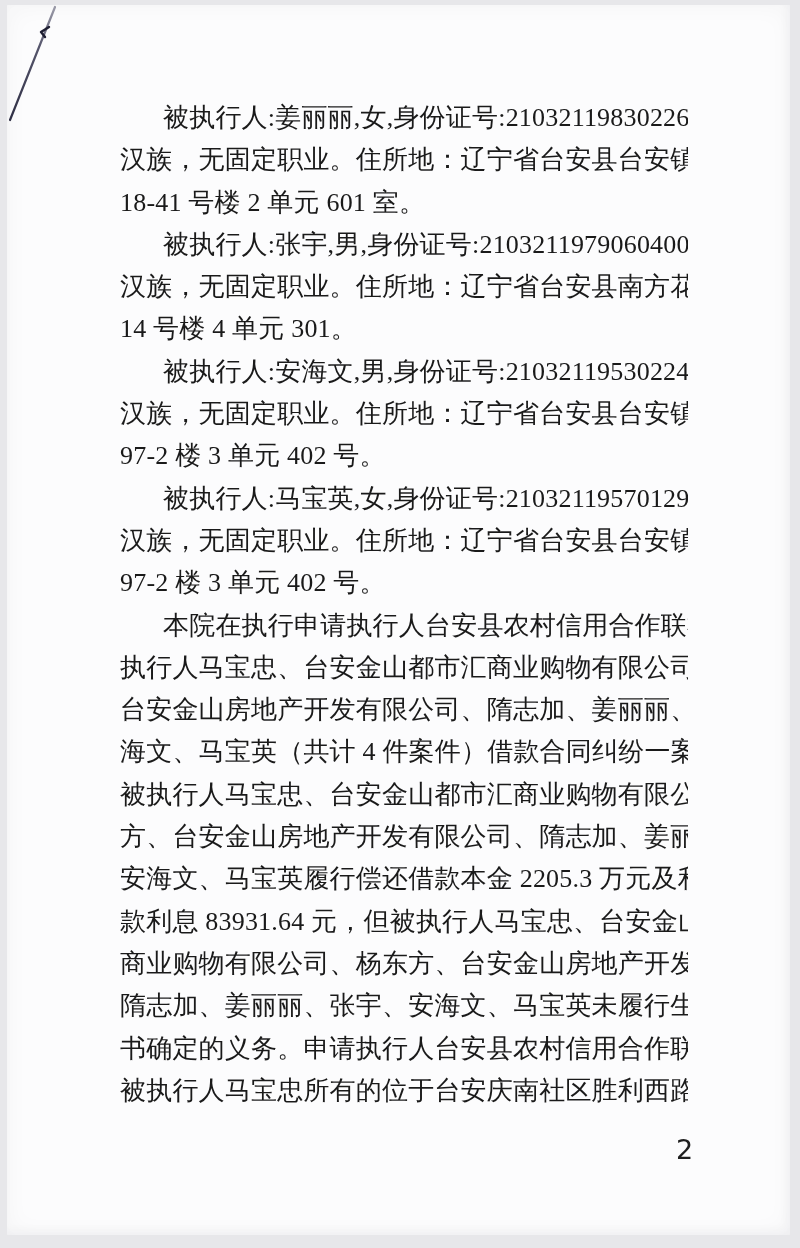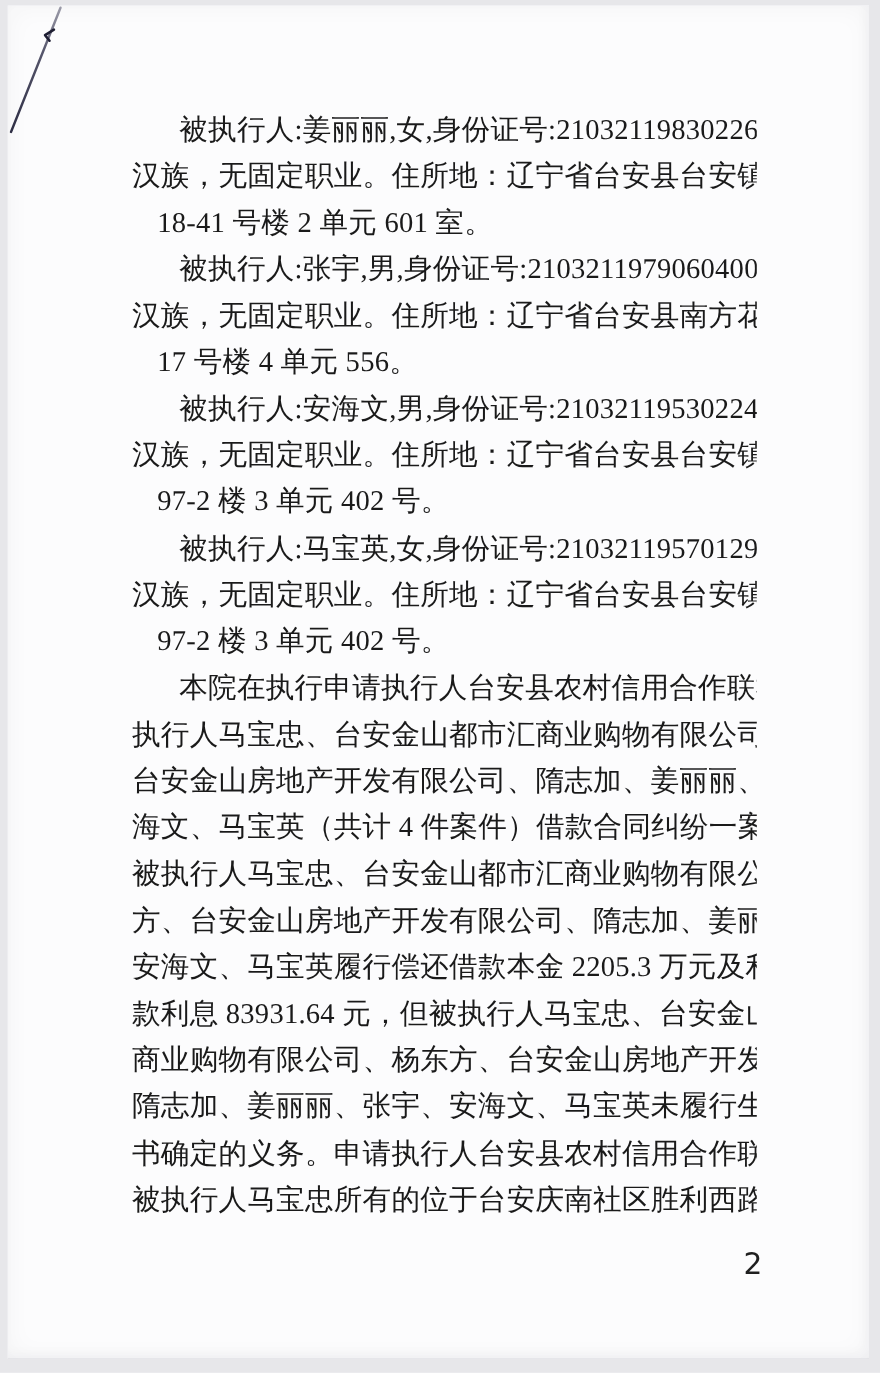--- a/index.html
+++ b/index.html
@@ -45,21 +45,20 @@
     text-align-last: justify;
     text-justify: inter-character;
     white-space: nowrap;
   }
   .line.indent {
     text-indent: 43px;
   }
   .line.short {
     text-align-last: left;
     white-space: normal;
-    margin-left: 23px;
   }
   
   .page-number {
     position: absolute;
     left: 669px;
     top: 1129px;
     font-family: "DejaVu Sans", sans-serif;
     font-size: 27px;
     color: #1f1f1f;
   }
@@ -75,21 +74,21 @@
 <body>
 
 <div class="page">
 
   <div class="doc-text">
     <p class="line indent">被执行人:姜丽丽,女,身份证号:210321198302261841,</p>
     <p class="line">汉族，无固定职业。住所地：辽宁省台安县台安镇光明街</p>
     <p class="line short">18-41 号楼 2 单元 601 室。</p>
     <p class="line indent">被执行人:张宇,男,身份证号:210321197906040033,</p>
     <p class="line">汉族，无固定职业。住所地：辽宁省台安县南方花园小区</p>
-    <p class="line short">17 号楼 4 单元 556。</p>
+    <p class="line short">14 号楼 4 单元 301。</p>
     <p class="line indent">被执行人:安海文,男,身份证号:21032119530224161X,</p>
     <p class="line">汉族，无固定职业。住所地：辽宁省台安县台安镇胜利西路</p>
     <p class="line short">97-2 楼 3 单元 402 号。</p>
     <p class="line indent">被执行人:马宝英,女,身份证号:210321195701290021,</p>
     <p class="line">汉族，无固定职业。住所地：辽宁省台安县台安镇胜利西路</p>
     <p class="line short">97-2 楼 3 单元 402 号。</p>
     <p class="line indent">本院在执行申请执行人台安县农村信用合作联社与被</p>
     <p class="line">执行人马宝忠、台安金山都市汇商业购物有限公司、杨东方、</p>
     <p class="line">台安金山房地产开发有限公司、隋志加、姜丽丽、张宇、安</p>
     <p class="line">海文、马宝英（共计 4 件案件）借款合同纠纷一案中，责令</p>

